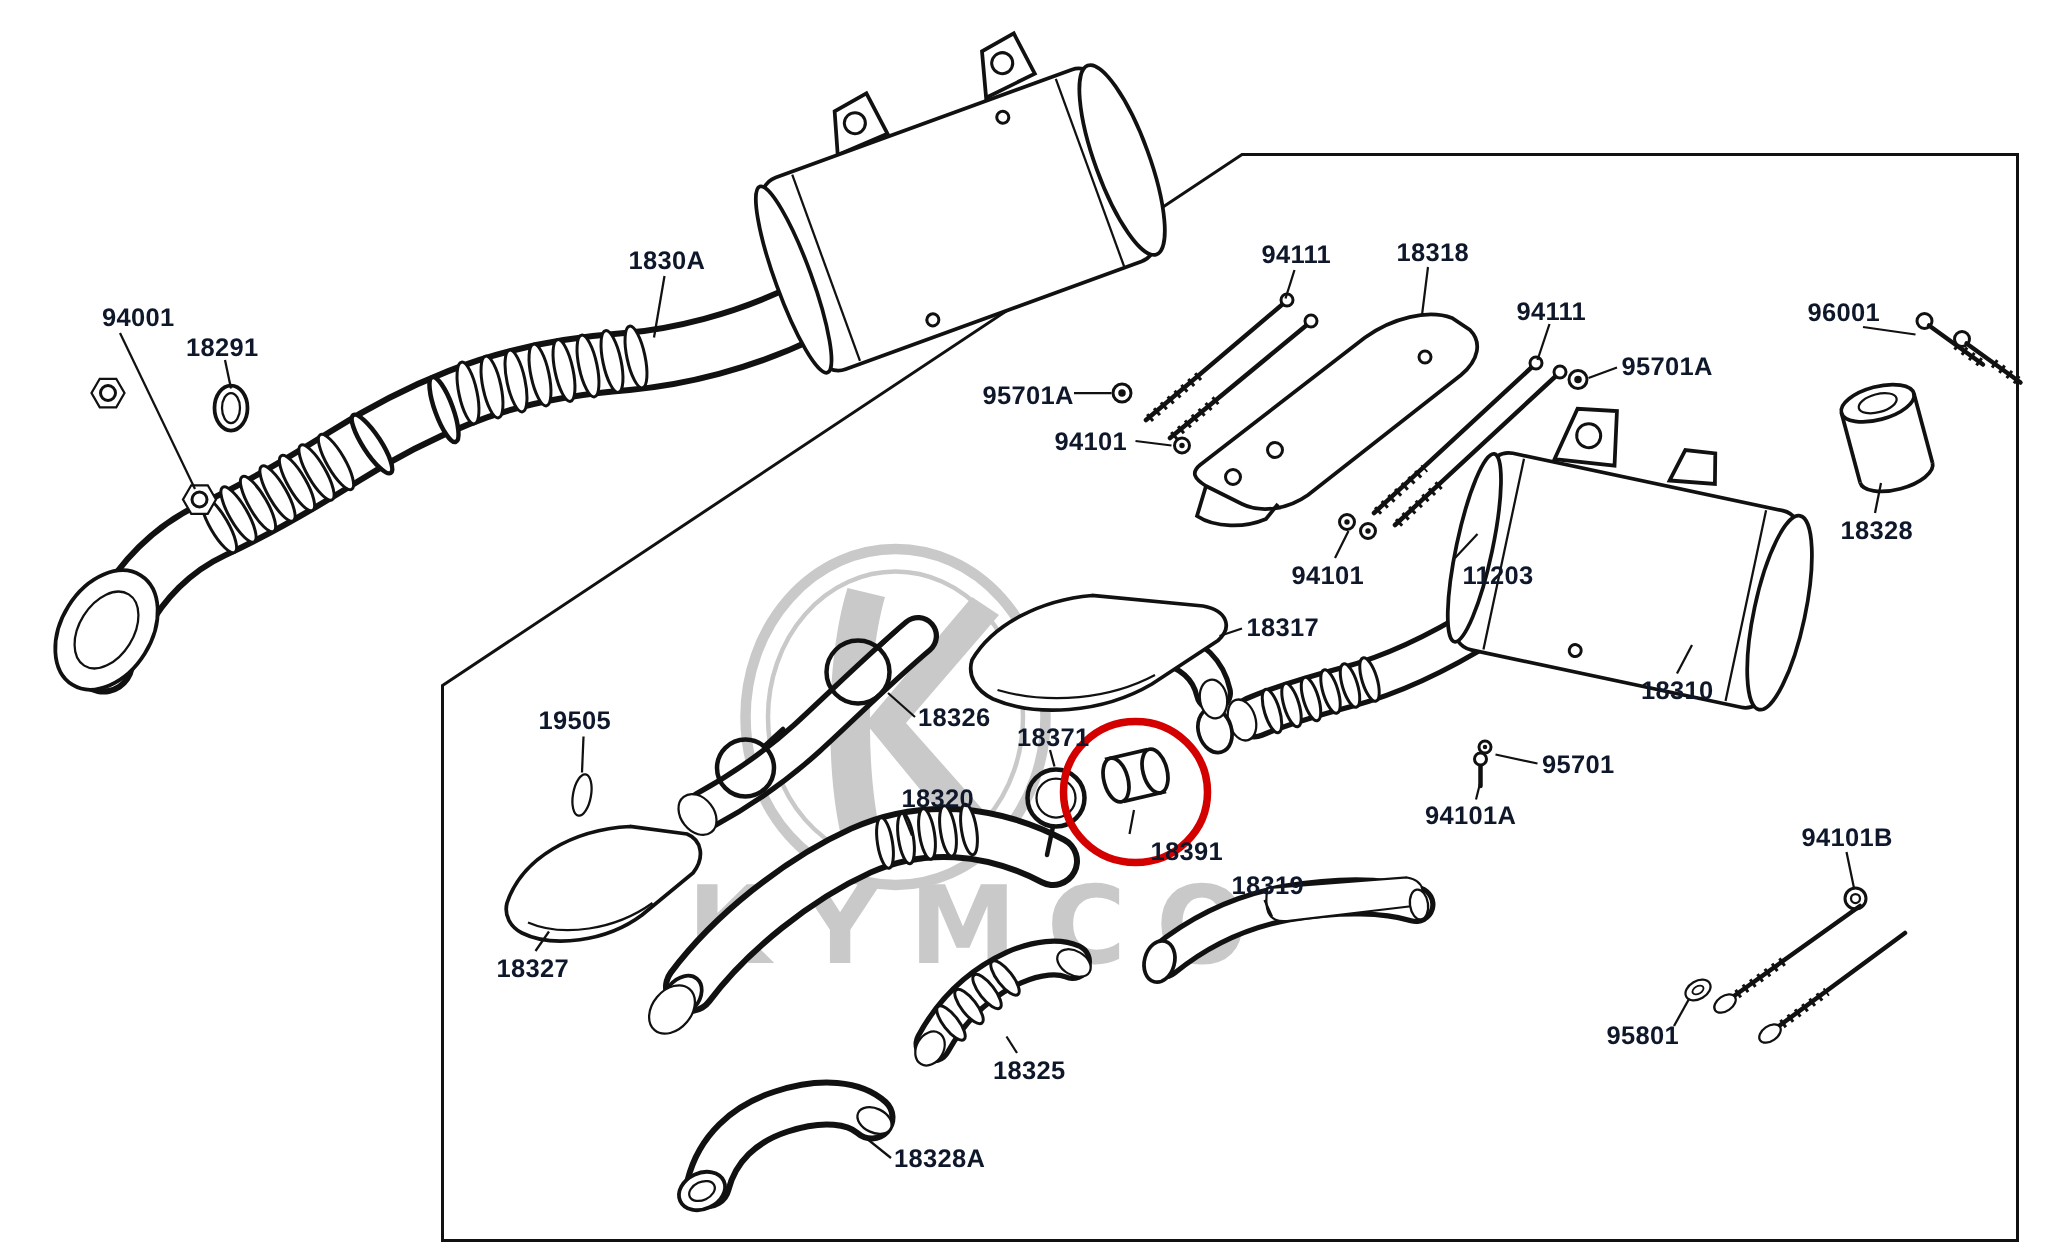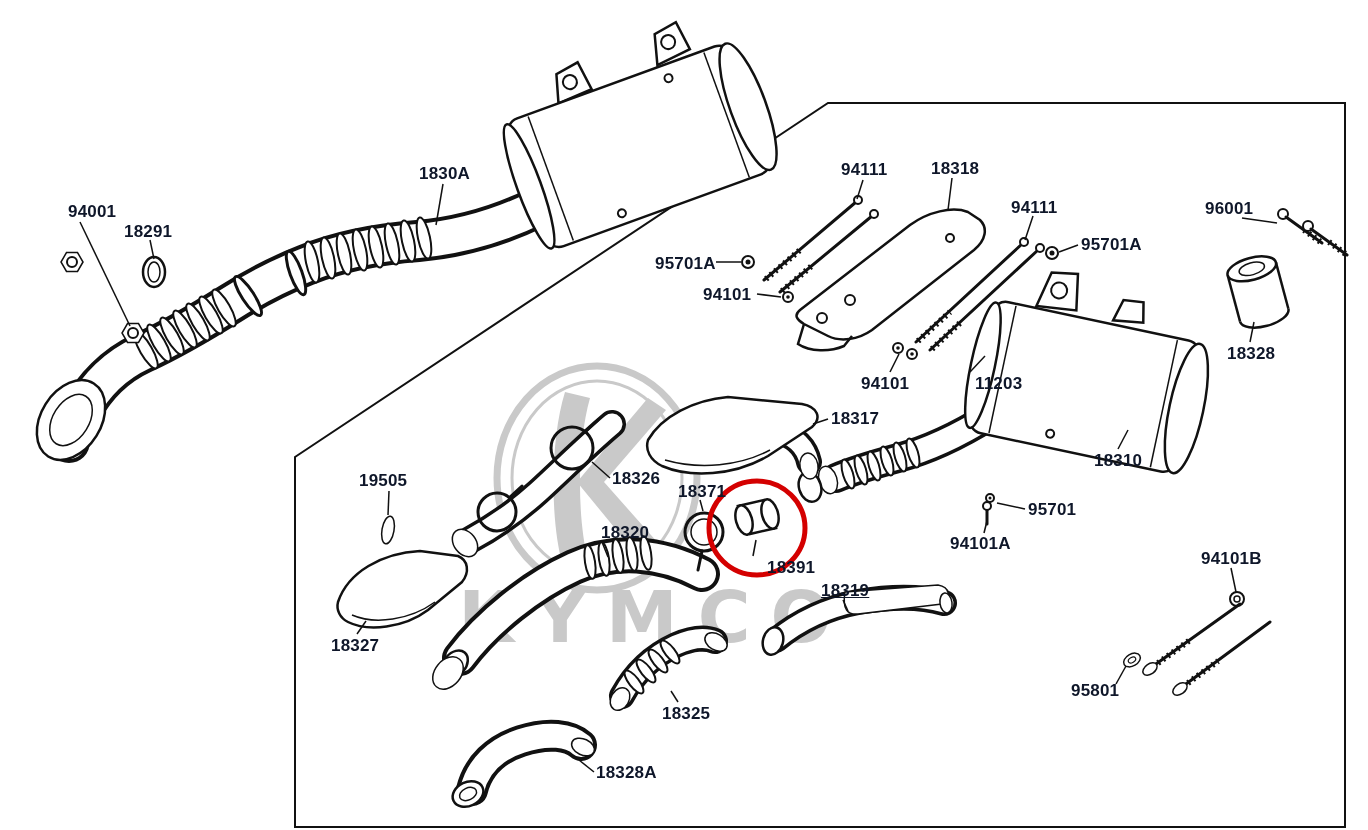--- a/index.html
+++ b/index.html
@@ -332,20 +332,20 @@
       <div class="part-label" style="left: 943px; top: 374px; margin-left: 32px;">11203</div>
       <div class="part-label" style="left: 831px; top: 409px;">18317</div>
       <div class="part-label" style="left: 1094px; top: 451px;">18310</div>
       <div class="part-label" style="left: 359px; top: 471px;">19505</div>
       <div class="part-label" style="left: 612px; top: 469px;">18326</div>
       <div class="part-label" style="left: 678px; top: 482px;">18371</div>
       <div class="part-label" style="left: 1028px; top: 500px;">95701</div>
       <div class="part-label" style="left: 950px; top: 534px;">94101A</div>
       <div class="part-label" style="left: 583px; top: 523px; margin-left: 18px;">18320</div>
       <div class="part-label" style="left: 729px; top: 558px; margin-left: 38px;">18391</div>
-      <div class="part-label" style="left: 821px; top: 581px; text-decoration: underline;">18319</div>
+      <div class="part-label" style="left: 821px; top: 581px;">18319</div>
       <div class="part-label" style="left: 1201px; top: 549px;">94101B</div>
       <div class="part-label" style="left: 331px; top: 636px;">18327</div>
       <div class="part-label" style="left: 662px; top: 704px;">18325</div>
       <div class="part-label" style="left: 1071px; top: 681px;">95801</div>
       <div class="part-label" style="left: 596px; top: 763px;">18328A</div>
     </div>
 </div>
 
 </body></html>

